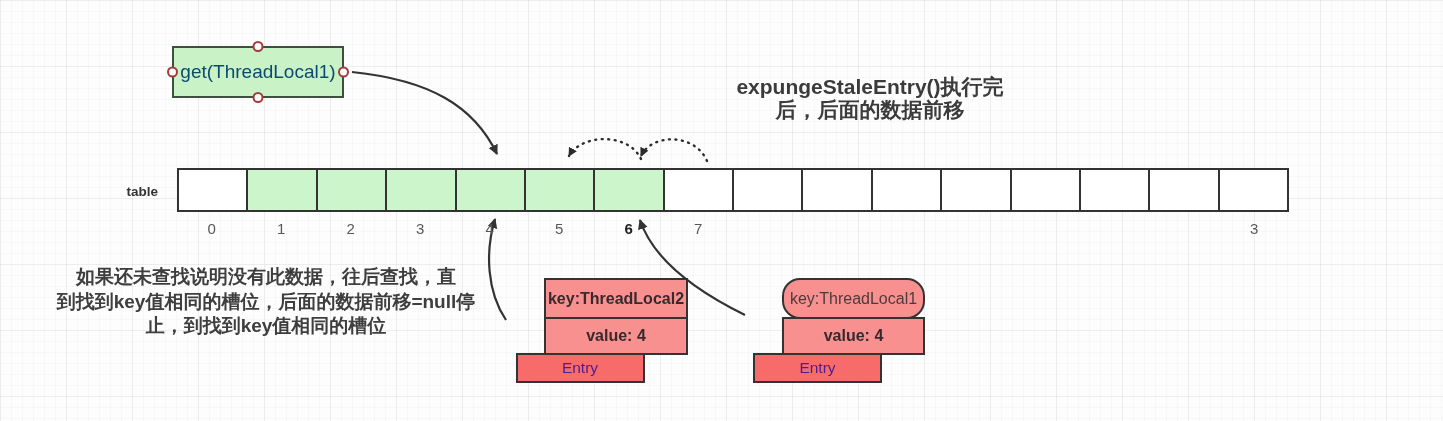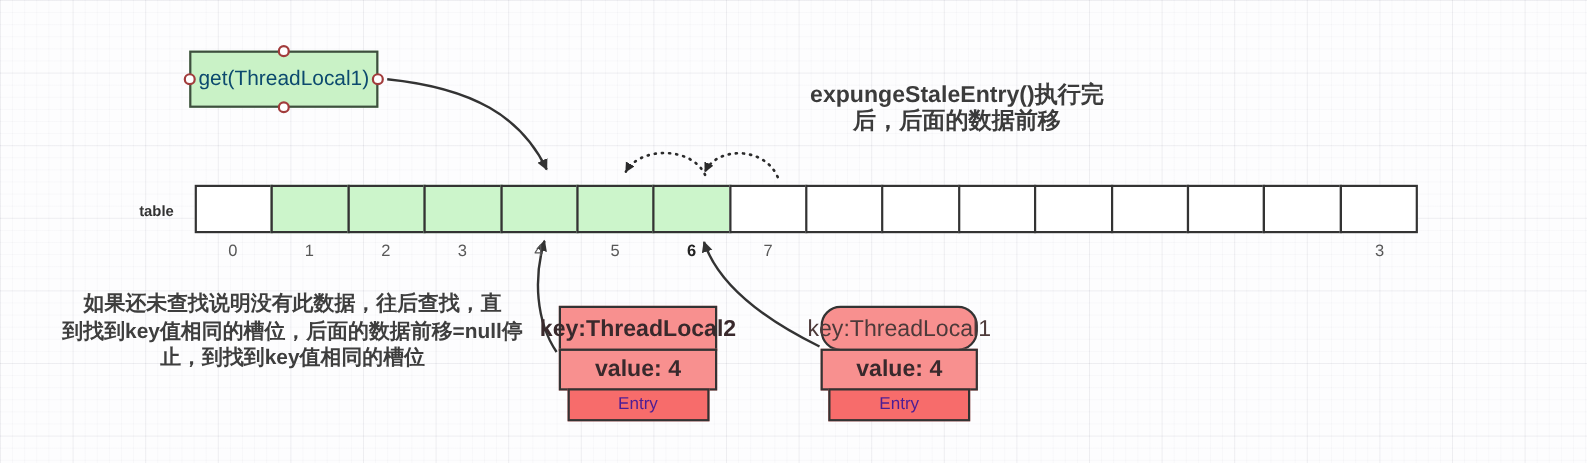--- a/index.html
+++ b/index.html
@@ -81,21 +81,21 @@
     line-height:24.5px;color:#3e3e3e;
   }
   
   .entry-stack{position:absolute;width:144px;}
   .entry-stack.s1{left:508px;top:278px;}
   .entry-stack.s2{left:746px;top:278px;width:143px;}
   .kv{
     width:100%;border:2px solid var(--stroke-dark);
     background:var(--entry-pink-fill);
     display:flex;align-items:center;justify-content:center;
-    font-size:21px;font-weight:bold;color:#39292c;
+    font-size:16px;font-weight:bold;color:#39292c;margin-left:36px;
   }
   .kv.key{height:41px;}
   .kv.value{height:38px;margin-top:-2px;}
   .kv.regular{font-weight:400;color:#4d3a3a;border-radius:18px;}
   .entry-footer{
     width:129px;height:30px;margin:-2px auto 0;
     border:2px solid var(--stroke-dark);
     background:var(--entry-red-fill);
     display:flex;align-items:center;justify-content:center;
     font-size:15.5px;color:#4c1d95;

